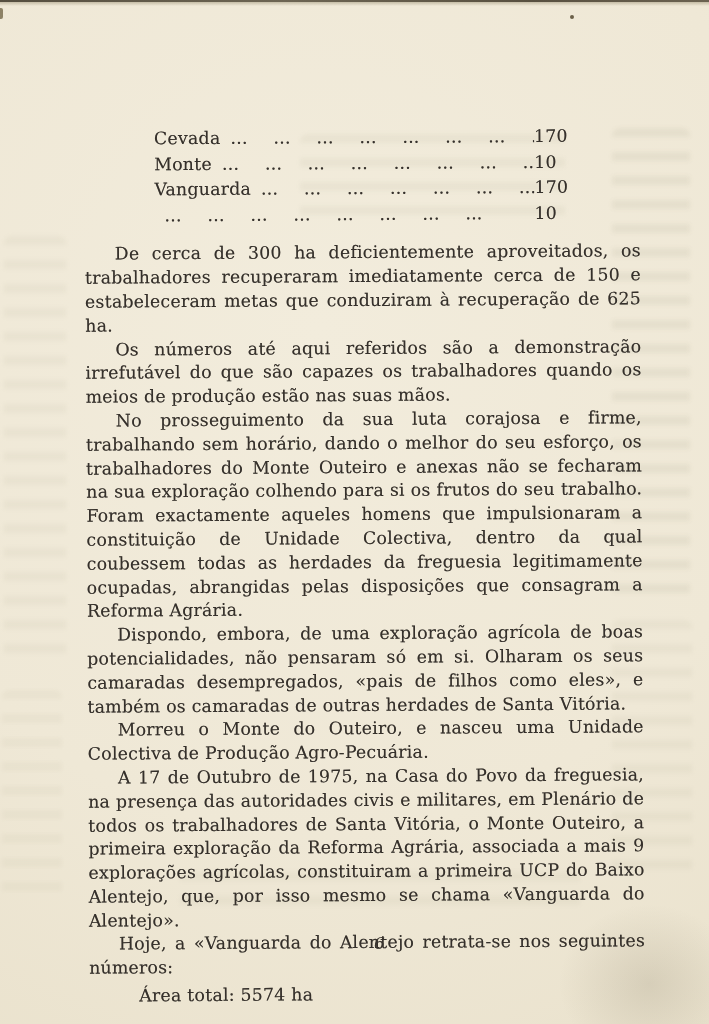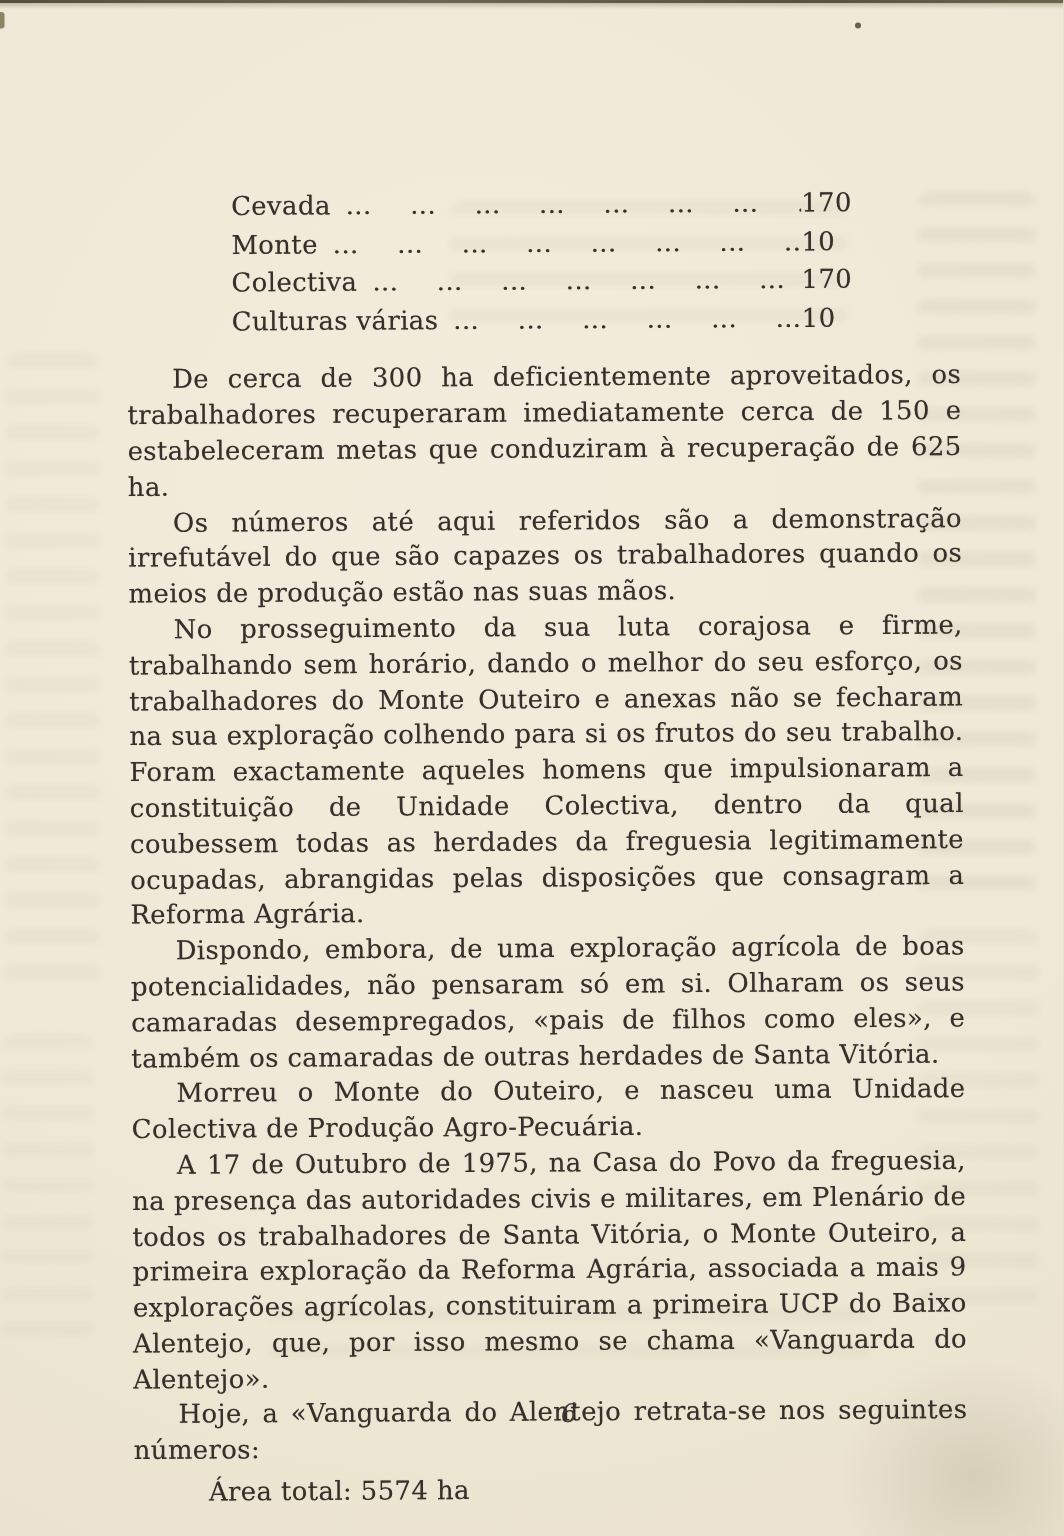--- a/index.html
+++ b/index.html
@@ -141,26 +141,25 @@
         <span class="crop-label">Cevada</span>
         <span class="dot-leader">... ... ... ... ... ... ... ...</span>
         <span class="crop-value">170</span>
       </div>
       <div class="crop-row">
         <span class="crop-label">Monte</span>
         <span class="dot-leader">... ... ... ... ... ... ... ...</span>
         <span class="crop-value">10</span>
       </div>
       <div class="crop-row">
-        <span class="crop-label">Colectiva</span>
+        <span class="crop-label">Vanguarda</span>
         <span class="dot-leader">... ... ... ... ... ... ... ...</span>
         <span class="crop-value">170</span>
       </div>
       <div class="crop-row">
-        <span class="crop-label">Culturas várias</span>
         <span class="dot-leader">... ... ... ... ... ... ... ...</span>
         <span class="crop-value">10</span>
       </div>
     </div>
 
     <p class="body-par">De cerca de 300 ha deficientemente aproveitados, os trabalhadores recuperaram imediatamente cerca de 150 e estabeleceram metas que conduziram à recuperação de 625 ha.</p>
     <p class="body-par">Os números até aqui referidos são a demonstração irrefutável do que são capazes os trabalhadores quando os meios de produção estão nas suas mãos.</p>
     <p class="body-par">No prosseguimento da sua luta corajosa e firme, trabalhando sem horário, dando o melhor do seu esforço, os trabalhadores do Monte Outeiro e anexas não se fecharam na sua exploração colhendo para si os frutos do seu trabalho. Foram exactamente aqueles homens que impulsionaram a constituição de Unidade Colectiva, dentro da qual coubessem todas as herdades da freguesia legitimamente ocupadas, abrangidas pelas disposições que consagram a Reforma Agrária.</p>
     <p class="body-par">Dispondo, embora, de uma exploração agrícola de boas potencialidades, não pensaram só em si. Olharam os seus camaradas desempregados, «pais de filhos como eles», e também os camaradas de outras herdades de Santa Vitória.</p>
     <p class="body-par">Morreu o Monte do Outeiro, e nasceu uma Unidade Colectiva de Produção Agro-Pecuária.</p>

